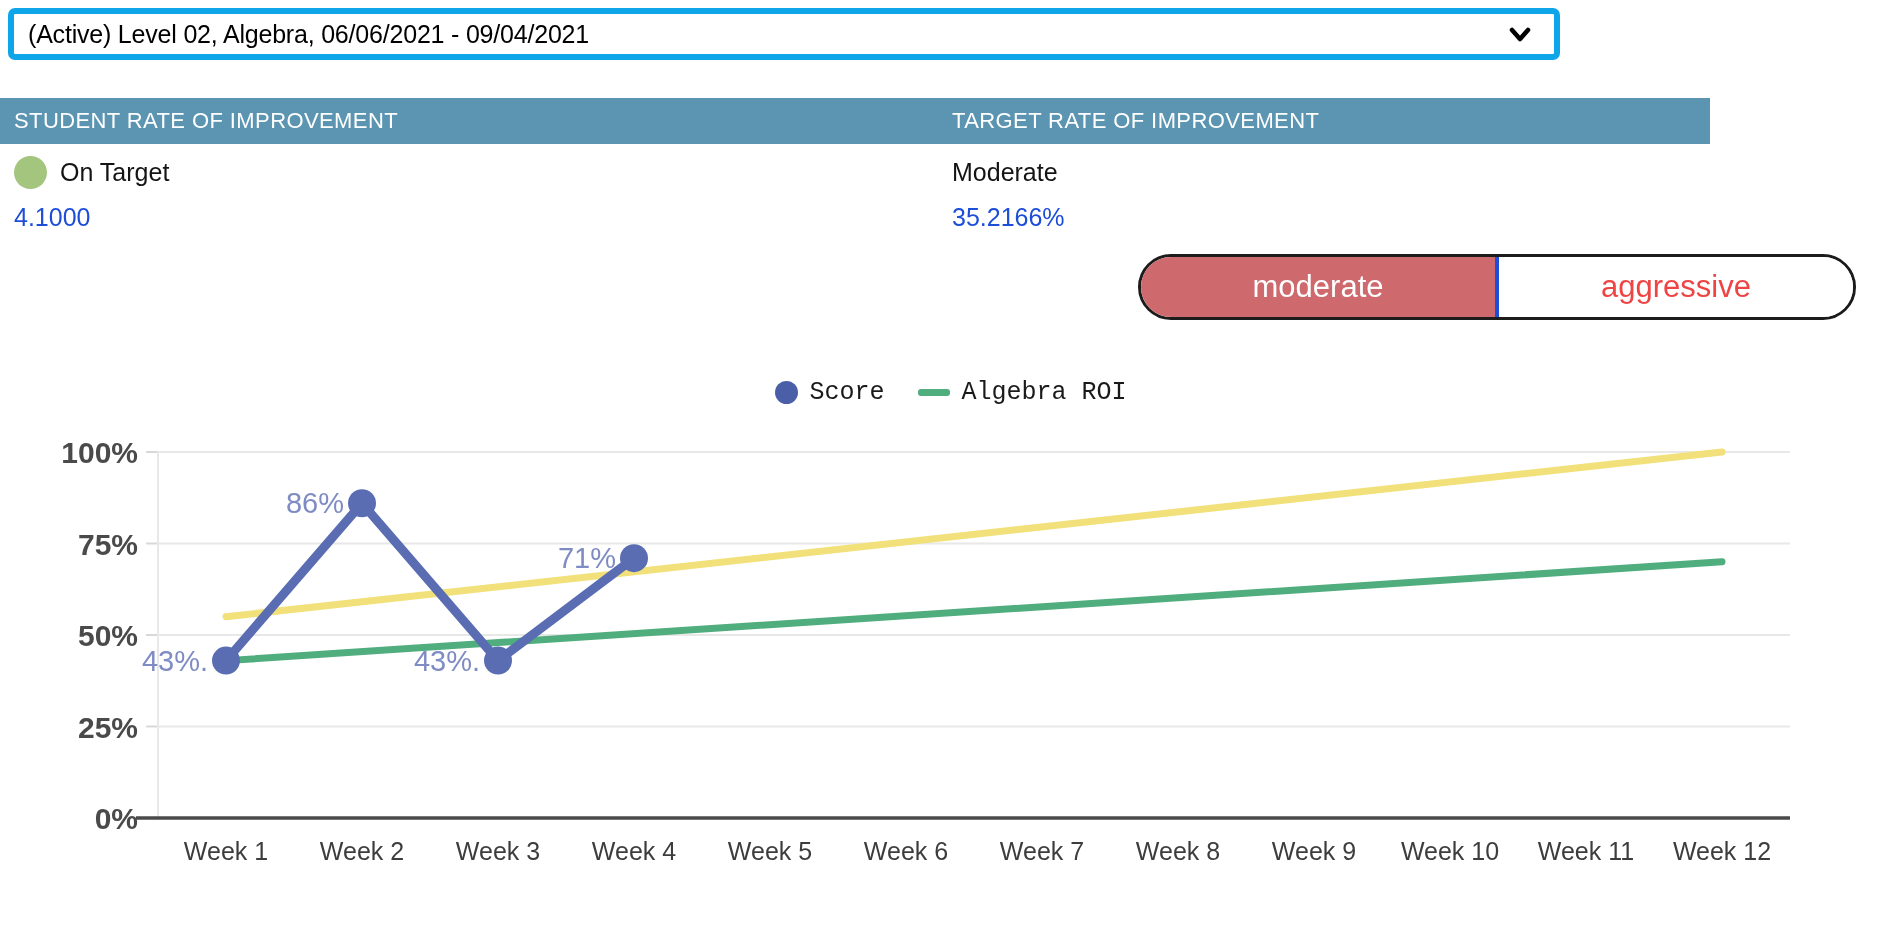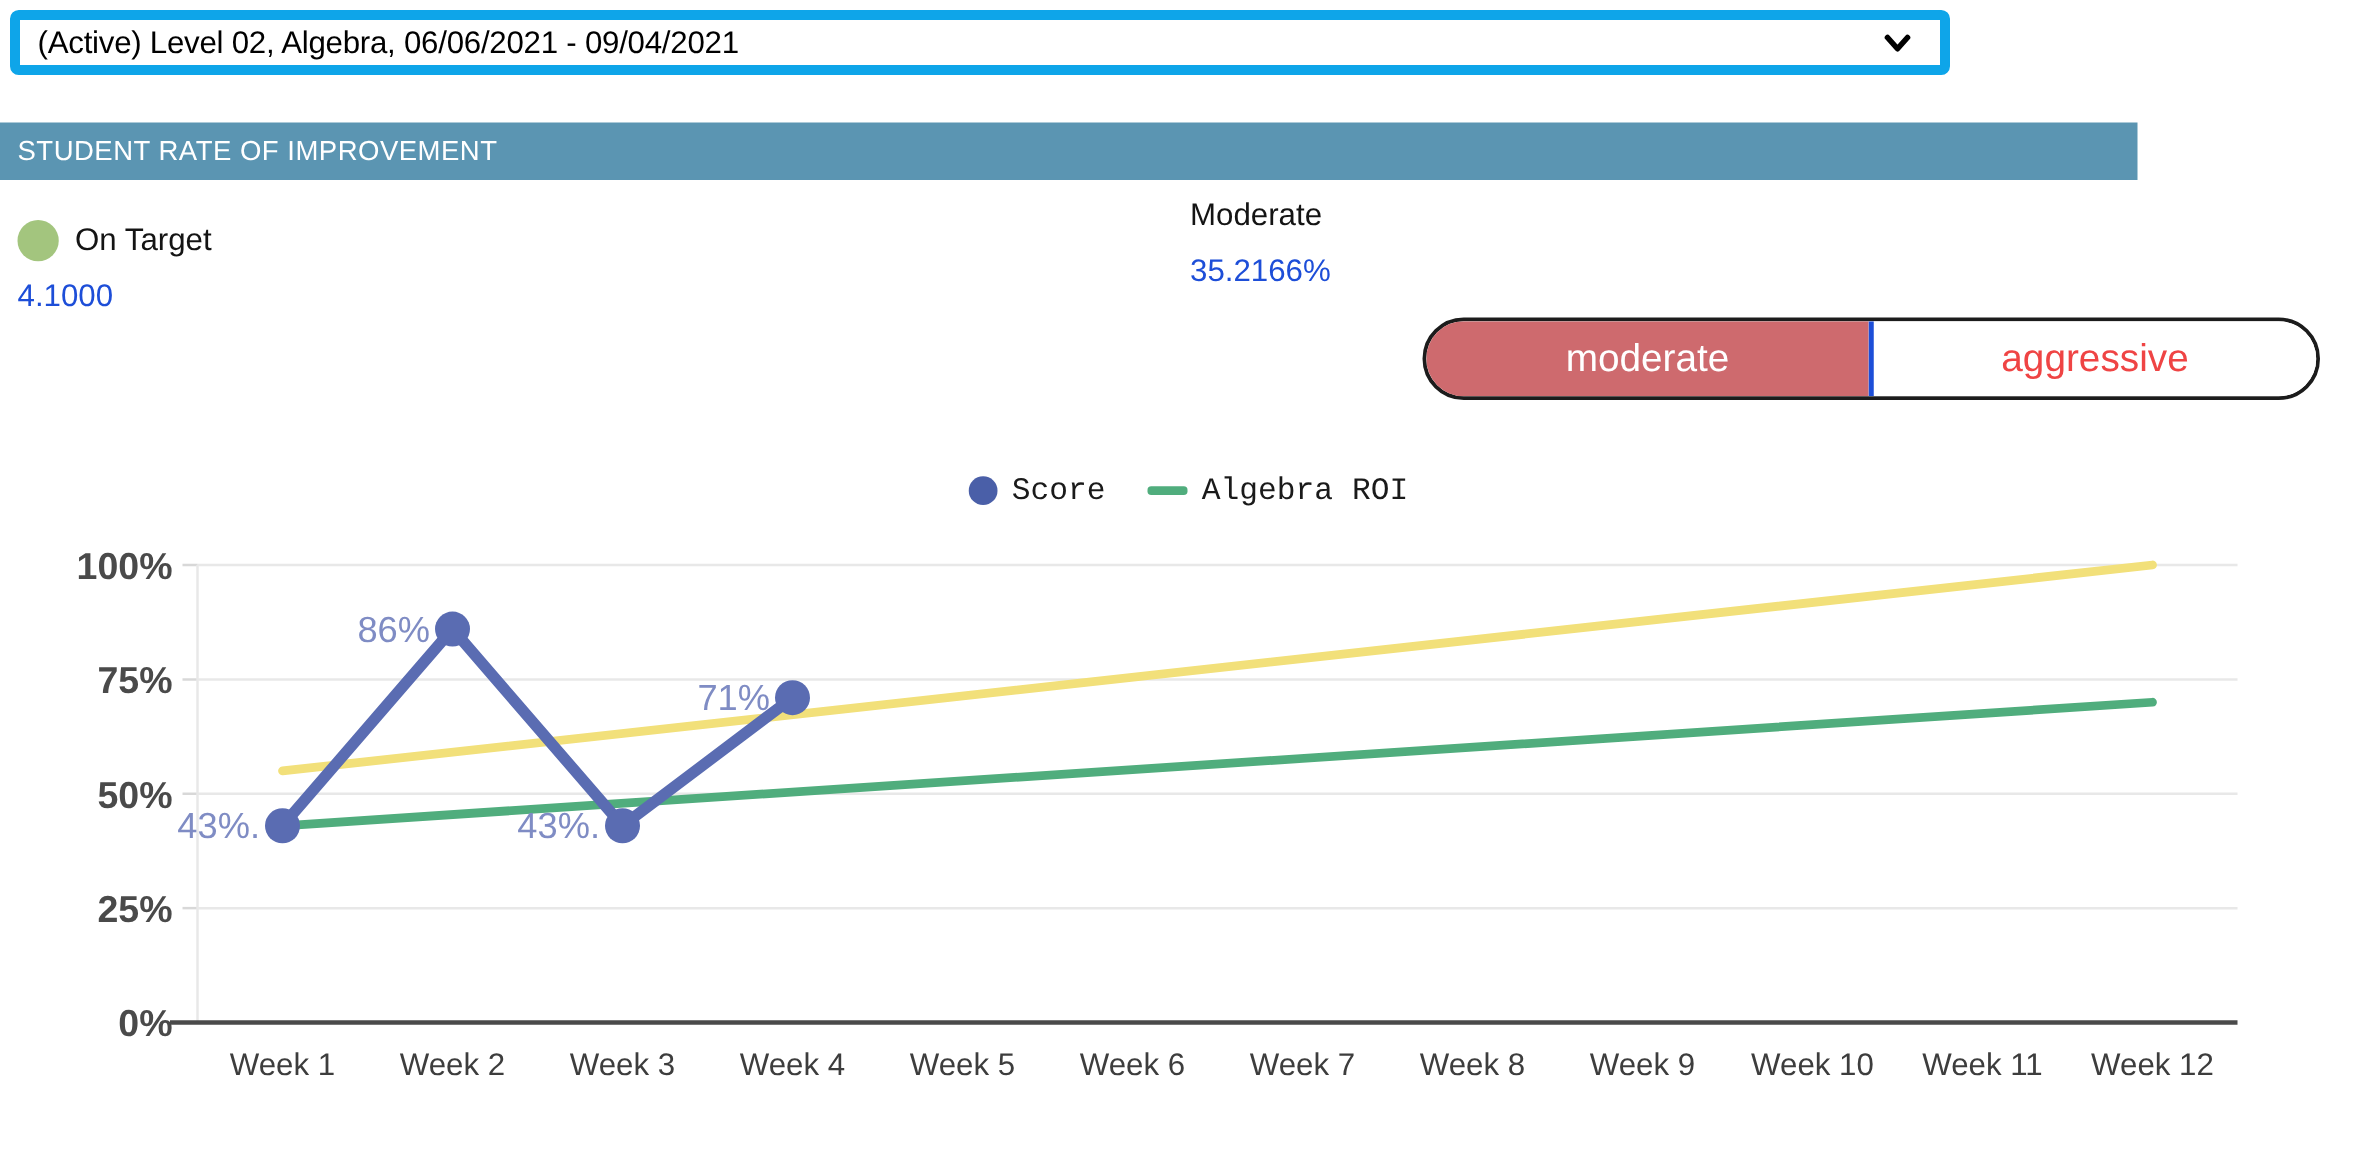--- a/index.html
+++ b/index.html
@@ -10,21 +10,21 @@
     overflow: hidden;
   }
 
   
   .select-wrap {
     position: absolute; left: 8px; top: 8px;
     width: 1552px; height: 52px;
   }
   .select-box {
     width: 100%; height: 100%;
-    border: 8px solid #0ea5e9;
+    border: 6px solid #0ea5e9;
     border-radius: 7px;
     background: #ffffff;
     display: flex; align-items: center;
     padding: 0 14px;
     font-size: 25px; color: #000000;
     letter-spacing: -0.2px;
   }
   .select-value { flex: 1; white-space: nowrap; overflow: hidden; }
   .chev {
     width: 28px; height: 28px;
@@ -38,21 +38,21 @@
     width: 1710px; height: 46px;
     background: #5b95b2;
     color: #ffffff;
   }
   .hdr-col { position: absolute; top: 10px; font-size: 22px; letter-spacing: 0.4px; }
   .hdr-col-1 { left: 14px; }
   .hdr-col-2 { left: 952px; }
 
   
   .stat-col { position: absolute; }
-  .stat-col-1 { left: 14px; top: 155px; margin-top: 20px; }
+  .stat-col-1 { left: 14px; top: 155px; }
   .stat-col-2 { left: 952px; top: 155px; }
   .stat-status { display: flex; align-items: center; height: 34px; }
   .dot {
     width: 33px; height: 33px; border-radius: 50%;
     background: #a3c57e; margin-right: 13px; flex: none;
   }
   .stat-label { font-size: 25px; color: #141414; }
   .stat-value { font-size: 25px; color: #1d4ed8; margin-top: 14px; }
   .stat-col-2 .stat-label { margin-left: 0; }
   .stat-col-2 .stat-status { height: 34px; }
@@ -102,20 +102,21 @@
     <span class="chev">
       <svg width="26" height="26" viewBox="0 0 26 26">
           <path d="M5 9 L13 18 L21 9" fill="none" stroke="#000" stroke-width="4.5" stroke-linecap="round" stroke-linejoin="round"></path>
         </svg>
     </span>
   </div>
 </div>
 
 <div class="hdr-bar">
   <div class="hdr-col hdr-col-1">STUDENT RATE OF IMPROVEMENT</div>
+  <div class="hdr-col hdr-col-2">TARGET RATE OF IMPROVEMENT</div>
 </div>
 
 <div class="stat-col stat-col-1">
   <div class="stat-status">
     <span class="dot"></span>
     <span class="stat-label">On Target</span>
   </div>
   <div class="stat-value">4.1000</div>
 </div>
 

